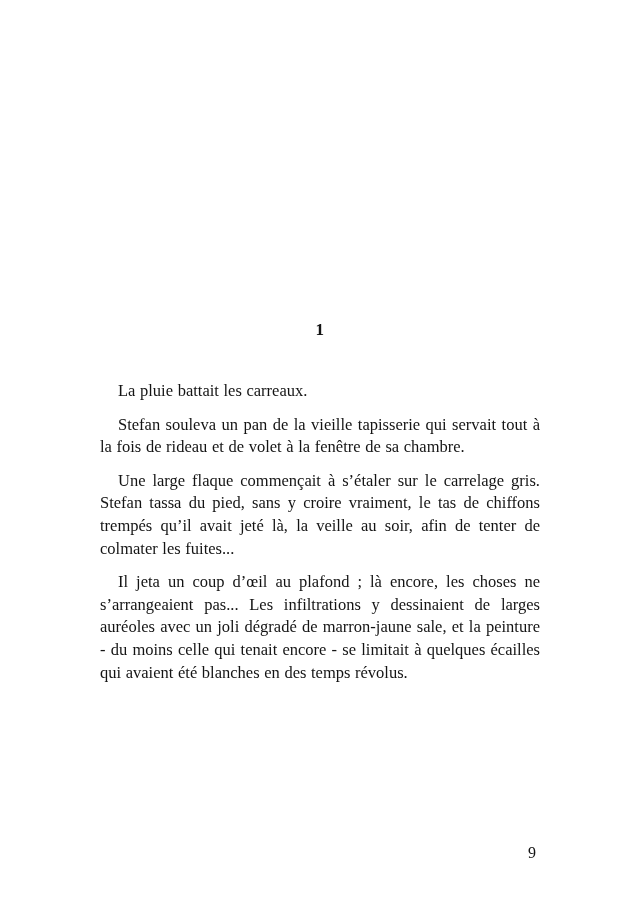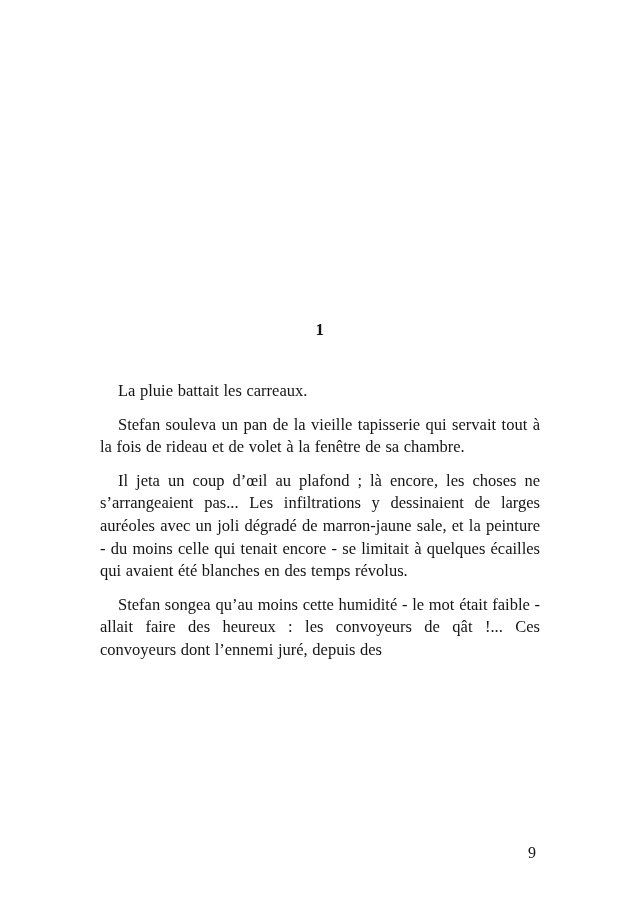--- a/index.html
+++ b/index.html
@@ -47,18 +47,18 @@
 </style>
 </head>
 <body>
 
 <div class="page">
   <div class="chapter-number">1</div>
 
   <div class="body-text">
     <p>La pluie battait les carreaux.</p>
     <p>Stefan souleva un pan de la vieille tapisserie qui servait tout à la fois de rideau et de volet à la fenêtre de sa chambre.</p>
+    <p>Une large flaque commençait à s’étaler sur le carrelage gris. Stefan tassa du pied, sans y croire vraiment, le tas de chiffons trempés qu’il avait jeté là, la veille au soir, afin de tenter de colmater les fuites...</p>
     <p>Il jeta un coup d’œil au plafond ; là encore, les choses ne s’arrangeaient pas... Les infiltrations y dessinaient de larges auréoles avec un joli dégradé de marron-jaune sale, et la peinture - du moins celle qui tenait encore - se limitait à quelques écailles qui avaient été blanches en des temps révolus.</p>
-    <p>Stefan songea qu’au moins cette humidité - le mot était faible - allait faire des heureux : les convoyeurs de qât !... Ces convoyeurs dont l’ennemi juré, depuis des</p>
   </div>
 
   <div class="page-number">9</div>
 </div>
 
 </body></html>

